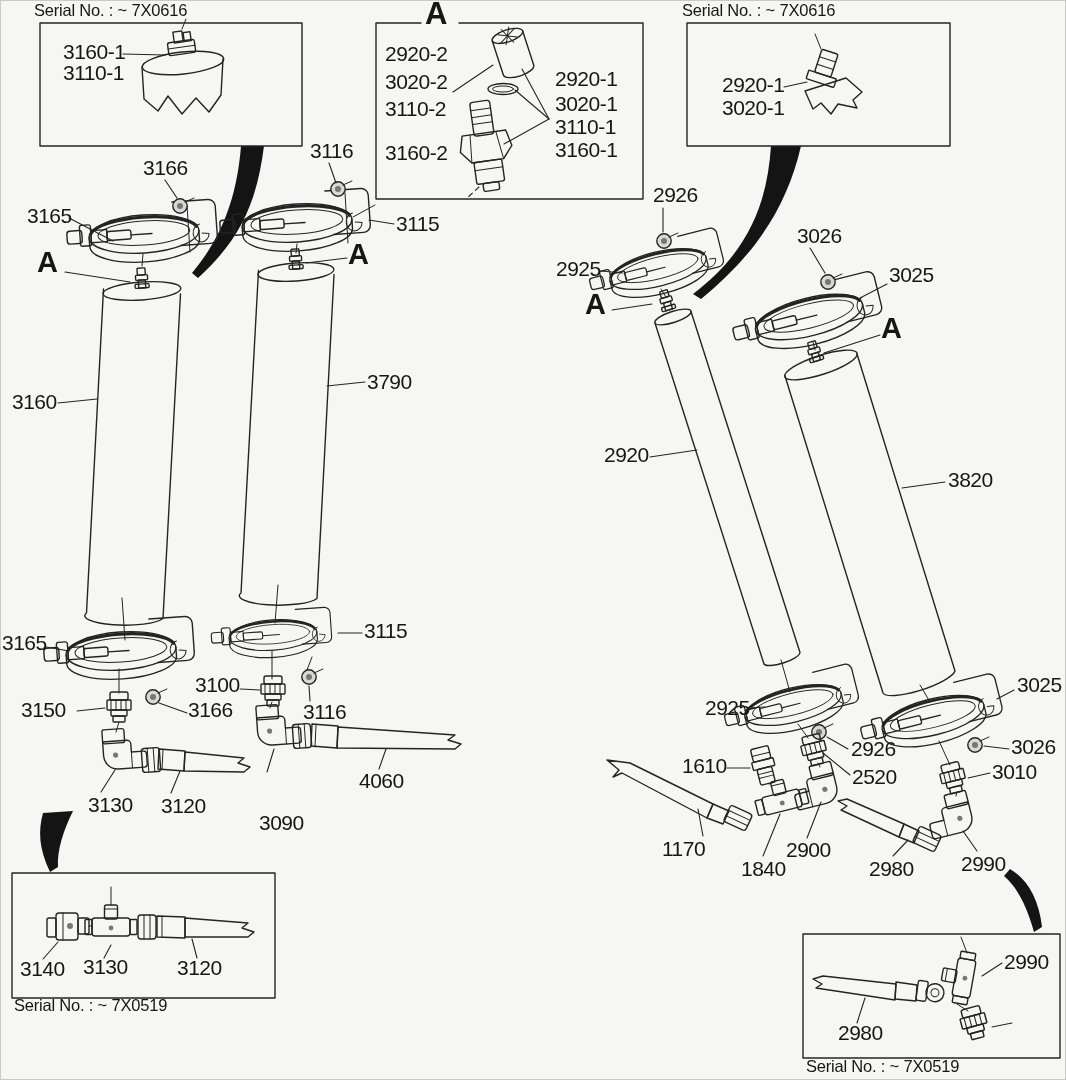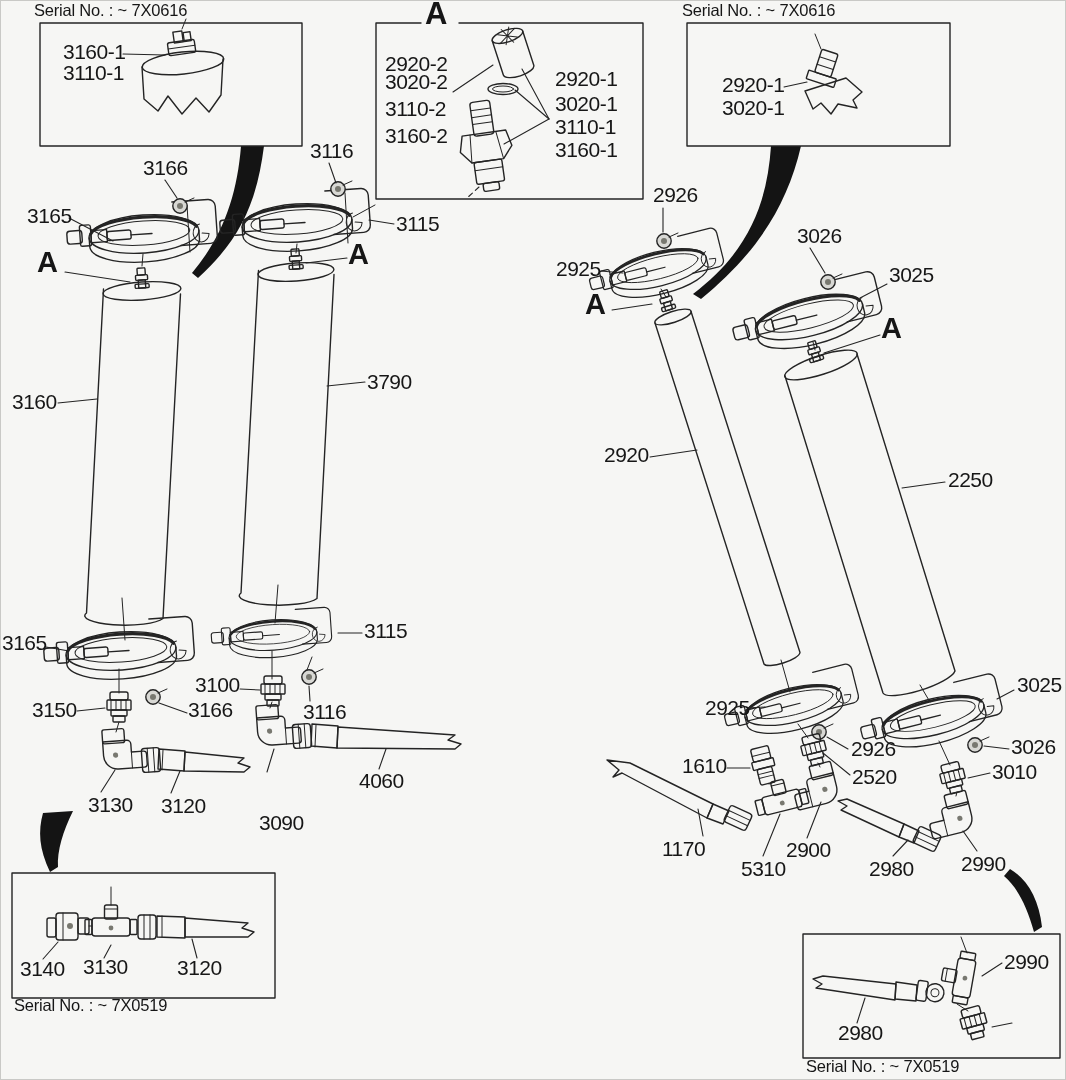--- a/index.html
+++ b/index.html
@@ -347,24 +347,24 @@
     <line class="ldr" x1="1011" y1="1022" x2="991" y2="1026"></line>
     <line class="ldr" x1="856" y1="1022" x2="864" y2="997"></line>
   </g>
 </svg>
 
 <div class="lbl serial" style="left:33px;top:0px">Serial No. : ~ 7X0616</div>
 <div class="lbl" style="left:62px;top:39px">3160-1</div>
 <div class="lbl" style="left:62px;top:60px">3110-1</div>
 
 <div class="lbl marker-title" style="left:424px;top:-4px">A</div>
-<div class="lbl" style="left:384px;top:51px">2920-2</div>
+<div class="lbl" style="left:384px;top:41px">2920-2</div>
 <div class="lbl" style="left:384px;top:69px">3020-2</div>
 <div class="lbl" style="left:384px;top:96px">3110-2</div>
-<div class="lbl" style="left:384px;top:123px">3160-2</div>
+<div class="lbl" style="left:384px;top:140px">3160-2</div>
 <div class="lbl" style="left:554px;top:66px">2920-1</div>
 <div class="lbl" style="left:554px;top:91px">3020-1</div>
 <div class="lbl" style="left:554px;top:114px">3110-1</div>
 <div class="lbl" style="left:554px;top:137px">3160-1</div>
 
 <div class="lbl serial" style="left:681px;top:0px">Serial No. : ~ 7X0616</div>
 <div class="lbl" style="left:721px;top:72px">2920-1</div>
 <div class="lbl" style="left:721px;top:95px">3020-1</div>
 
 <div class="lbl" style="left:142px;top:155px">3166</div>
@@ -373,40 +373,40 @@
 <div class="lbl" style="left:395px;top:211px">3115</div>
 <div class="lbl marker" style="left:36px;top:246px">A</div>
 <div class="lbl marker" style="left:347px;top:238px">A</div>
 <div class="lbl" style="left:11px;top:389px">3160</div>
 <div class="lbl" style="left:366px;top:369px">3790</div>
 <div class="lbl" style="left:1px;top:630px">3165</div>
 <div class="lbl" style="left:363px;top:618px">3115</div>
 <div class="lbl" style="left:194px;top:672px">3100</div>
 <div class="lbl" style="left:187px;top:697px">3166</div>
 <div class="lbl" style="left:302px;top:699px">3116</div>
-<div class="lbl" style="left:31px;top:697px">3150</div>
+<div class="lbl" style="left:20px;top:697px">3150</div>
 <div class="lbl" style="left:87px;top:792px">3130</div>
 <div class="lbl" style="left:160px;top:793px">3120</div>
 <div class="lbl" style="left:258px;top:810px">3090</div>
 <div class="lbl" style="left:358px;top:768px">4060</div>
 
 <div class="lbl" style="left:652px;top:182px">2926</div>
 <div class="lbl" style="left:555px;top:256px">2925</div>
 <div class="lbl marker" style="left:584px;top:288px">A</div>
 <div class="lbl" style="left:796px;top:223px">3026</div>
 <div class="lbl" style="left:888px;top:262px">3025</div>
 <div class="lbl marker" style="left:880px;top:312px">A</div>
 <div class="lbl" style="left:603px;top:442px">2920</div>
-<div class="lbl" style="left:947px;top:467px">2250</div>
+<div class="lbl" style="left:947px;top:467px">3820</div>
 <div class="lbl" style="left:704px;top:695px">2925</div>
 <div class="lbl" style="left:850px;top:736px">2926</div>
 <div class="lbl" style="left:851px;top:764px">2520</div>
 <div class="lbl" style="left:681px;top:753px">1610</div>
 <div class="lbl" style="left:661px;top:836px">1170</div>
-<div class="lbl" style="left:740px;top:856px">5310</div>
+<div class="lbl" style="left:740px;top:856px">1840</div>
 <div class="lbl" style="left:785px;top:837px">2900</div>
 <div class="lbl" style="left:868px;top:856px">2980</div>
 <div class="lbl" style="left:960px;top:851px">2990</div>
 <div class="lbl" style="left:991px;top:759px">3010</div>
 <div class="lbl" style="left:1010px;top:734px">3026</div>
 <div class="lbl" style="left:1016px;top:672px">3025</div>
 
 <div class="lbl" style="left:19px;top:956px">3140</div>
 <div class="lbl" style="left:82px;top:954px">3130</div>
 <div class="lbl" style="left:176px;top:955px">3120</div>

